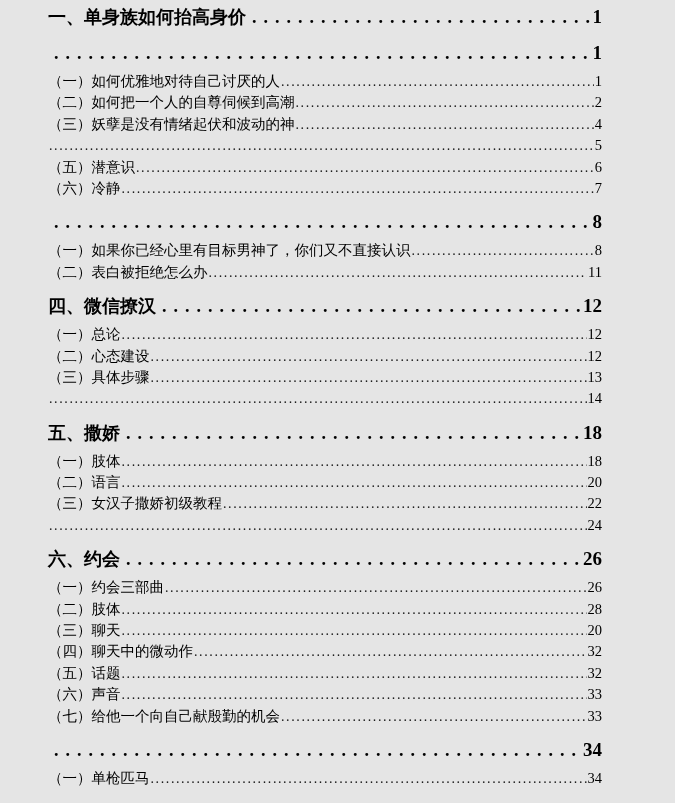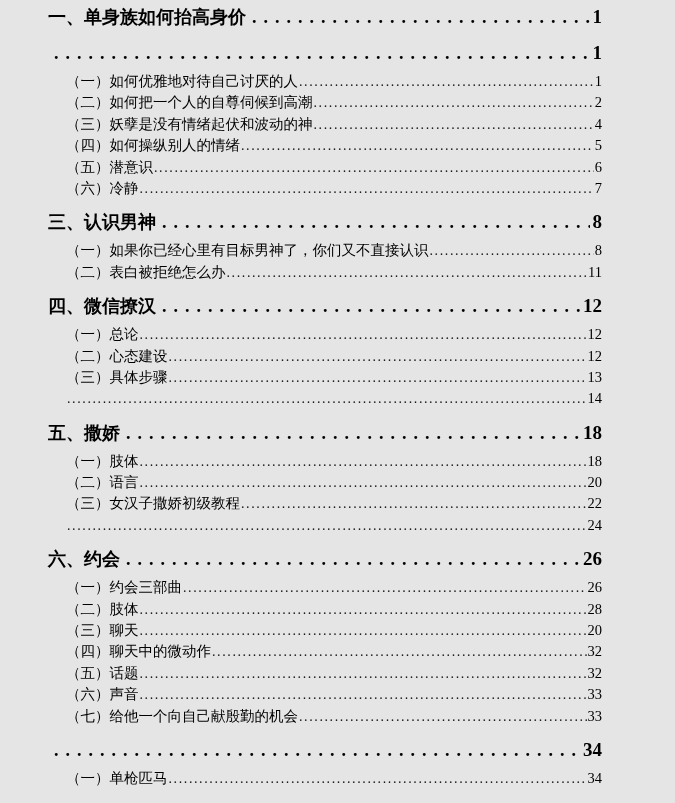--- a/index.html
+++ b/index.html
@@ -30,21 +30,20 @@
     line-height: 25px;
     margin: 10px 0 5px 0;
   }
   .row.h1:first-child { margin-top: 2px; }
   .row.sub {
     font-family: "Liberation Serif", "DejaVu Serif", serif;
     font-weight: normal;
     font-size: 14.5px;
     line-height: 21.4px;
     height: 21.4px;
-    margin-left: 18px;
   }
   .entry-label {
     white-space: nowrap;
     flex-shrink: 0;
   }
   .leader {
     flex: 1 1 auto;
     overflow: hidden;
     white-space: nowrap;
     min-width: 0;
@@ -100,36 +99,34 @@
         <span class="entry-label">（二）如何把一个人的自尊伺候到高潮</span>
         <span class="leader">............................................................................................................................................................................................................................................................................................................</span>
         <span class="pg">2</span>
       </div>
       <div class="row sub">
         <span class="entry-label">（三）妖孽是没有情绪起伏和波动的神</span>
         <span class="leader">............................................................................................................................................................................................................................................................................................................</span>
         <span class="pg">4</span>
       </div>
       <div class="row sub">
-        <span class="entry-label">（四）如何操纵别人的情绪</span>
         <span class="leader">............................................................................................................................................................................................................................................................................................................</span>
         <span class="pg">5</span>
       </div>
       <div class="row sub">
         <span class="entry-label">（五）潜意识</span>
         <span class="leader">............................................................................................................................................................................................................................................................................................................</span>
         <span class="pg">6</span>
       </div>
       <div class="row sub">
         <span class="entry-label">（六）冷静</span>
         <span class="leader">............................................................................................................................................................................................................................................................................................................</span>
         <span class="pg">7</span>
       </div>
       <div class="row h1">
-        <span class="entry-label">三、认识男神</span>
         <span class="leader">............................................................................................................................................................................................................................................................................................................</span>
         <span class="pg">8</span>
       </div>
       <div class="row sub">
         <span class="entry-label">（一）如果你已经心里有目标男神了，你们又不直接认识</span>
         <span class="leader">............................................................................................................................................................................................................................................................................................................</span>
         <span class="pg">8</span>
       </div>
       <div class="row sub">
         <span class="entry-label">（二）表白被拒绝怎么办</span>

